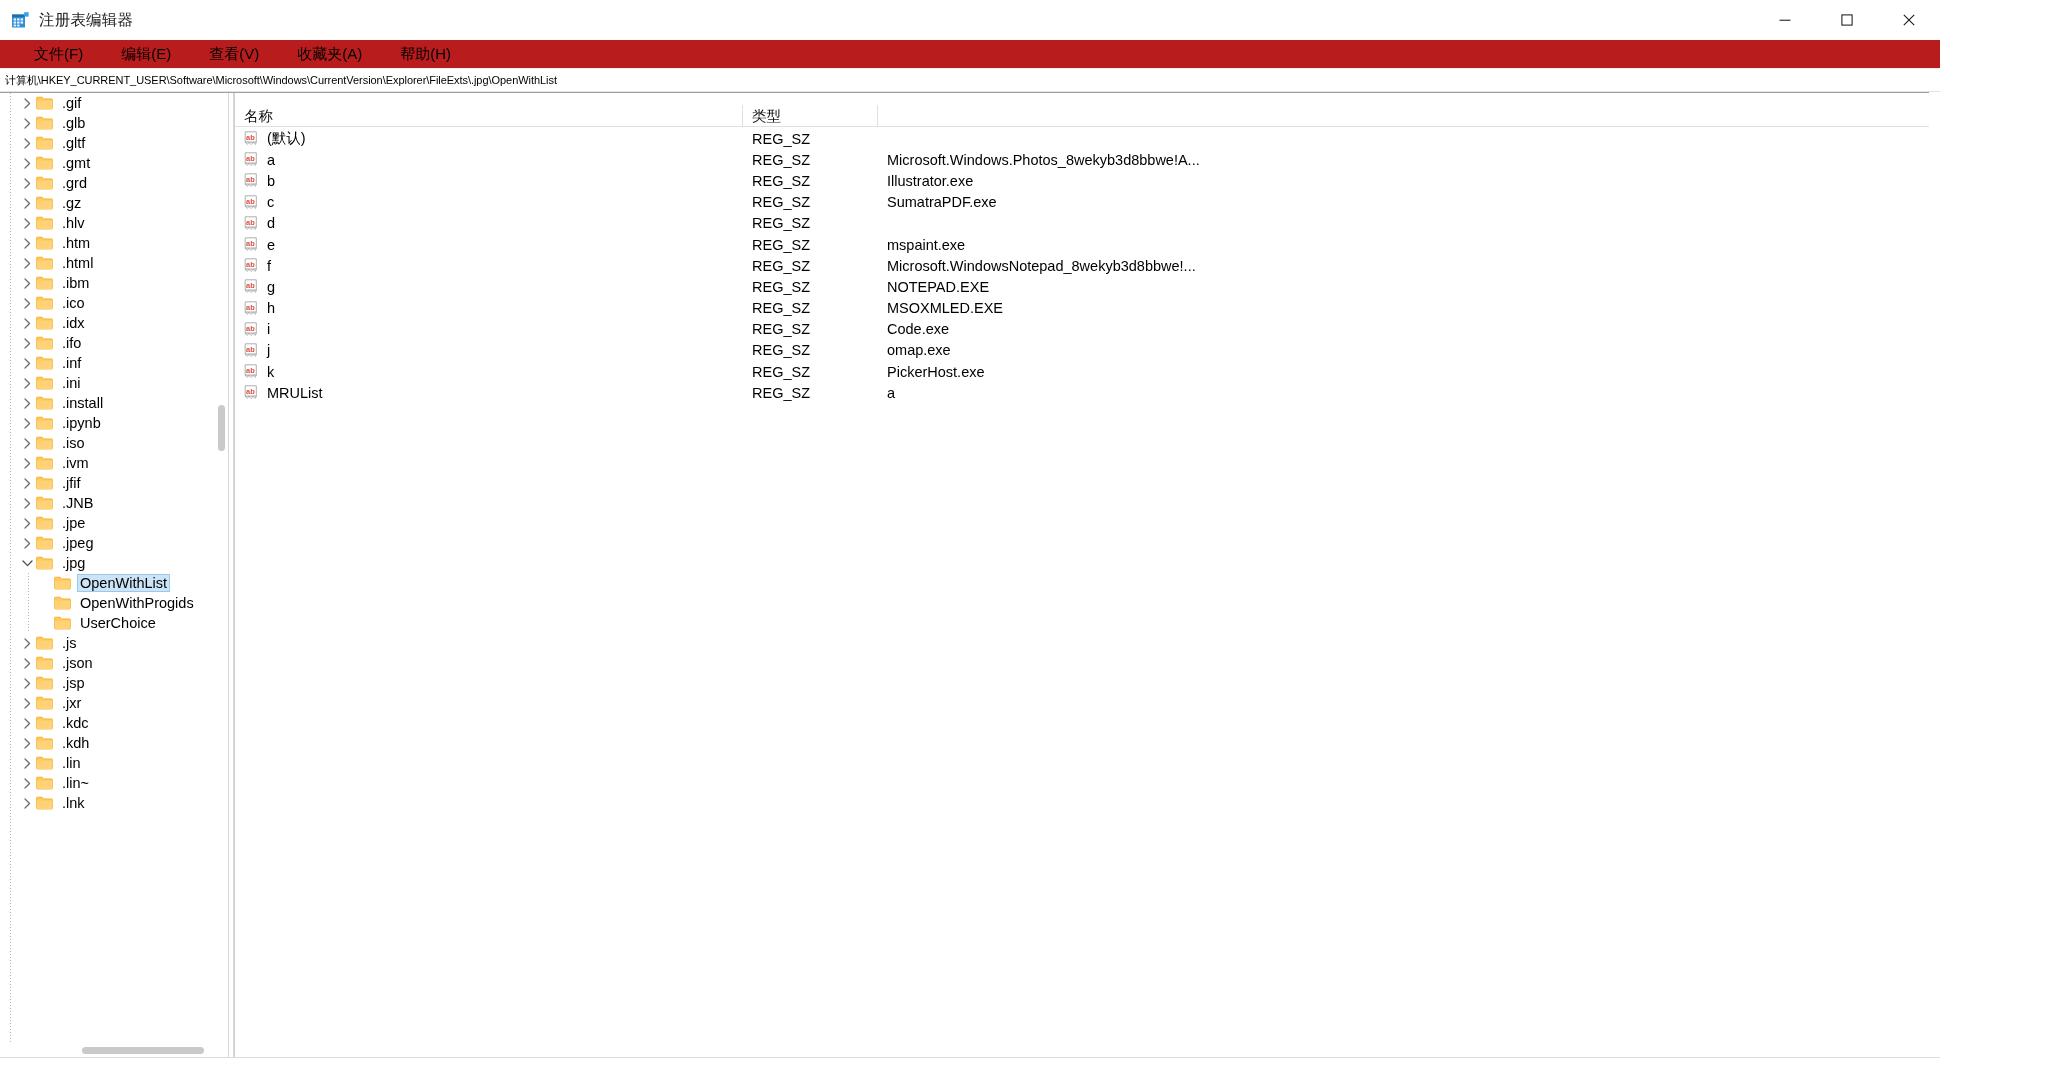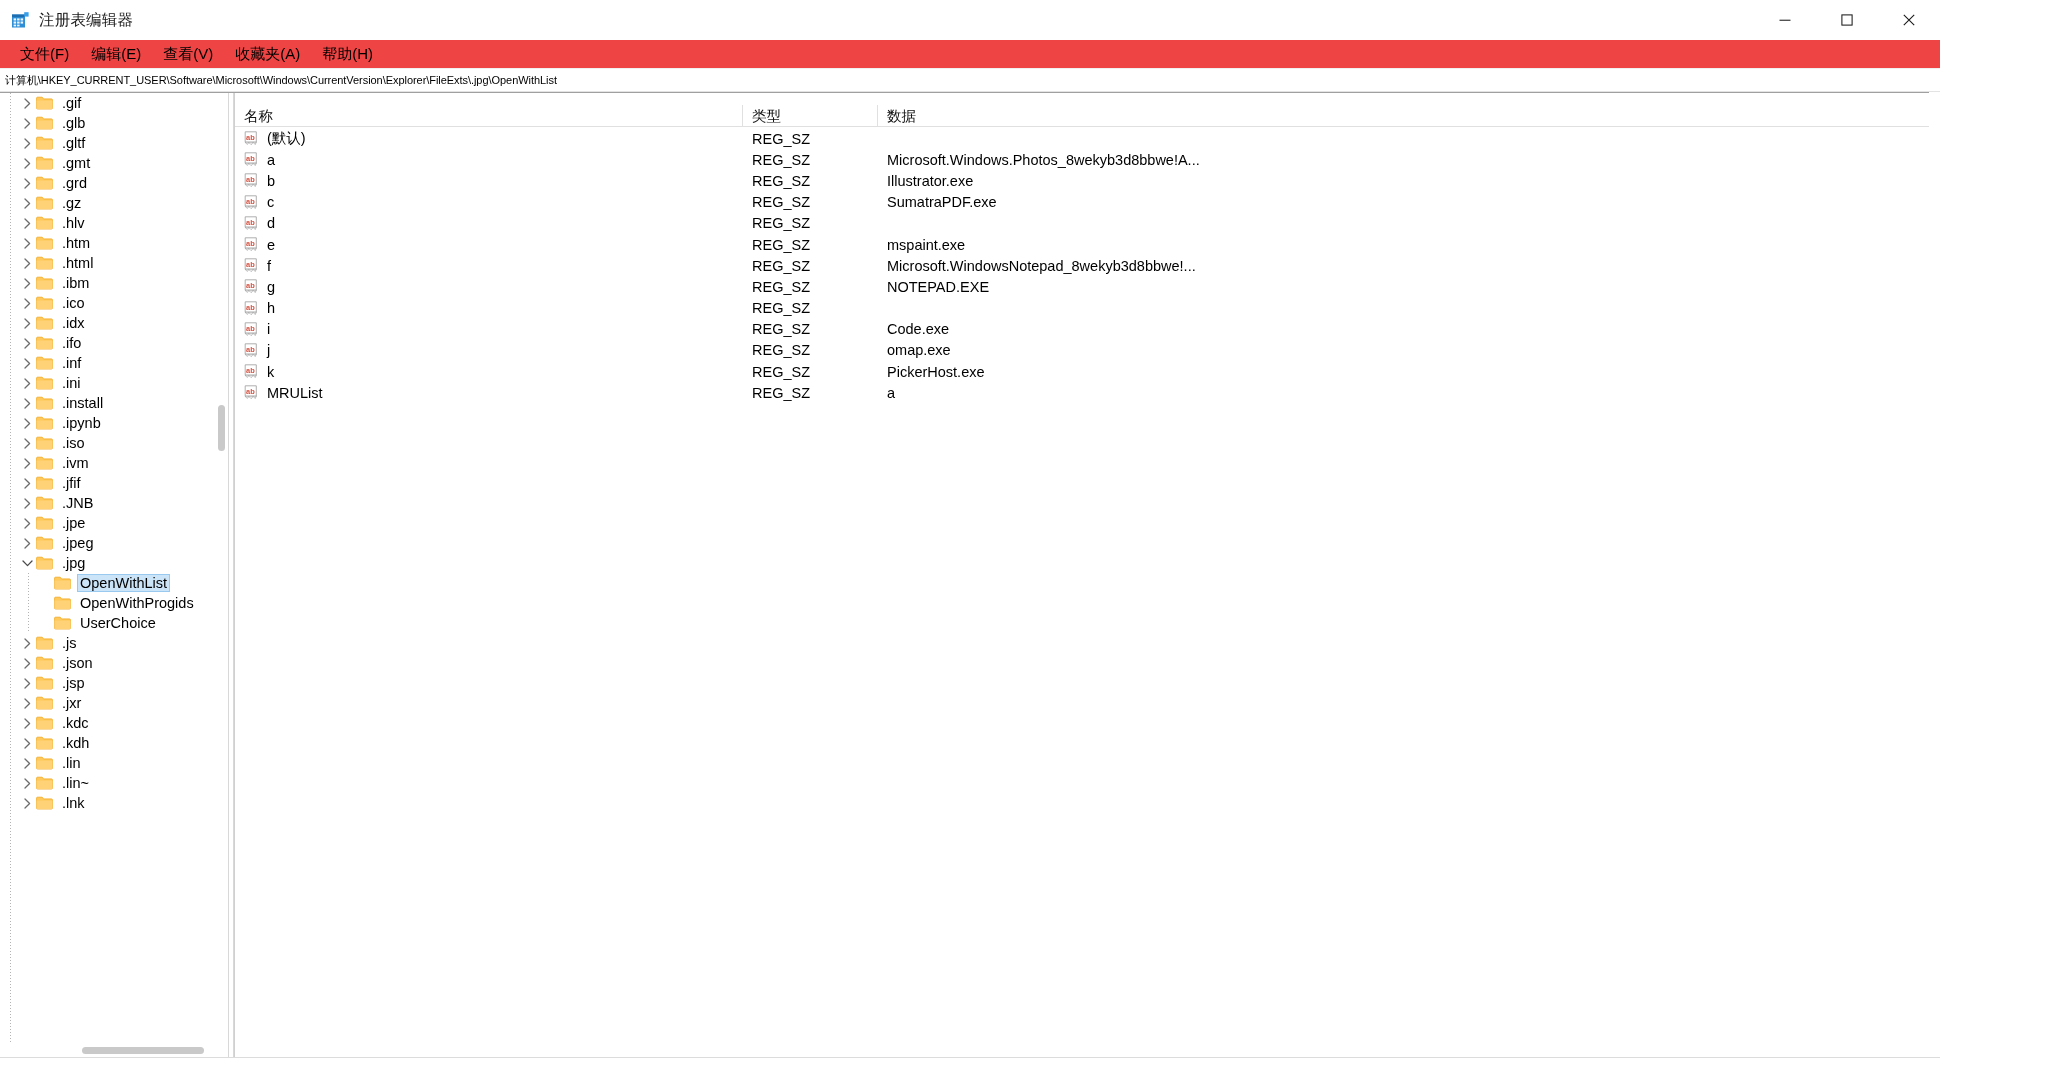--- a/index.html
+++ b/index.html
@@ -55,23 +55,23 @@
     width: 62px; height: 40px;
     display: flex; align-items: center; justify-content: center;
     color: #1b1b1b;
   }
 
   
   .menubar {
     height: 28px; min-height: 28px;
     display: flex;
     align-items: center;
-    padding-left: 9px;
-    background: #ef4444;
-    gap: 0px;
+    padding-left: 23px;
+    background: #b91c1c;
+    gap: 16px;
   }
   .menu-item {
     font-size: 15px;
     color: #000000;
     padding: 2px 11px 3px 11px;
     white-space: nowrap;
     line-height: 1;
   }
 
   
@@ -781,21 +781,20 @@
         <div class="tree-hthumb" style="left:82px;width:122px;"></div>
       </div>
     </div>
 
     <div class="splitter"></div>
 
     <div class="listpane">
       <div class="list-header">
         <div class="hcell name">名称</div>
         <div class="hcell type">类型</div>
-        <div class="hcell data">数据</div>
       </div>
       <div class="list-rows" id="list-rows">
           <div class="list-row">
             <div class="cell-name">
               <span class="ab-icon"><svg width="16" height="15" viewBox="0 0 16 15">
                   <path d="M1.2 0.8 H12.3 V11.2 H1.2 Z" fill="#ffffff" stroke="#9a9a9a" stroke-width="0.8"></path>
                   <text x="2.1" y="8.6" font-family="Liberation Sans, sans-serif" font-size="7.4" font-weight="bold" fill="#d94f3d">ab</text>
                   <path d="M1.2 11.2 L3.0 13.4 L5.0 11.6 L7.0 13.6 L9.2 11.5 L11.2 13.5 L12.3 11.2 Z" fill="#ffffff" stroke="#9a9a9a" stroke-width="0.7"></path>
                 </svg></span>
               <span>(默认)</span>
@@ -888,20 +887,21 @@
           <div class="list-row">
             <div class="cell-name">
               <span class="ab-icon"><svg width="16" height="15" viewBox="0 0 16 15">
                   <path d="M1.2 0.8 H12.3 V11.2 H1.2 Z" fill="#ffffff" stroke="#9a9a9a" stroke-width="0.8"></path>
                   <text x="2.1" y="8.6" font-family="Liberation Sans, sans-serif" font-size="7.4" font-weight="bold" fill="#d94f3d">ab</text>
                   <path d="M1.2 11.2 L3.0 13.4 L5.0 11.6 L7.0 13.6 L9.2 11.5 L11.2 13.5 L12.3 11.2 Z" fill="#ffffff" stroke="#9a9a9a" stroke-width="0.7"></path>
                 </svg></span>
               <span>h</span>
             </div>
             <div class="cell-type">REG_SZ</div>
+            <div class="cell-data">MSOXMLED.EXE</div>
           </div>
           <div class="list-row">
             <div class="cell-name">
               <span class="ab-icon"><svg width="16" height="15" viewBox="0 0 16 15">
                   <path d="M1.2 0.8 H12.3 V11.2 H1.2 Z" fill="#ffffff" stroke="#9a9a9a" stroke-width="0.8"></path>
                   <text x="2.1" y="8.6" font-family="Liberation Sans, sans-serif" font-size="7.4" font-weight="bold" fill="#d94f3d">ab</text>
                   <path d="M1.2 11.2 L3.0 13.4 L5.0 11.6 L7.0 13.6 L9.2 11.5 L11.2 13.5 L12.3 11.2 Z" fill="#ffffff" stroke="#9a9a9a" stroke-width="0.7"></path>
                 </svg></span>
               <span>i</span>
             </div>

